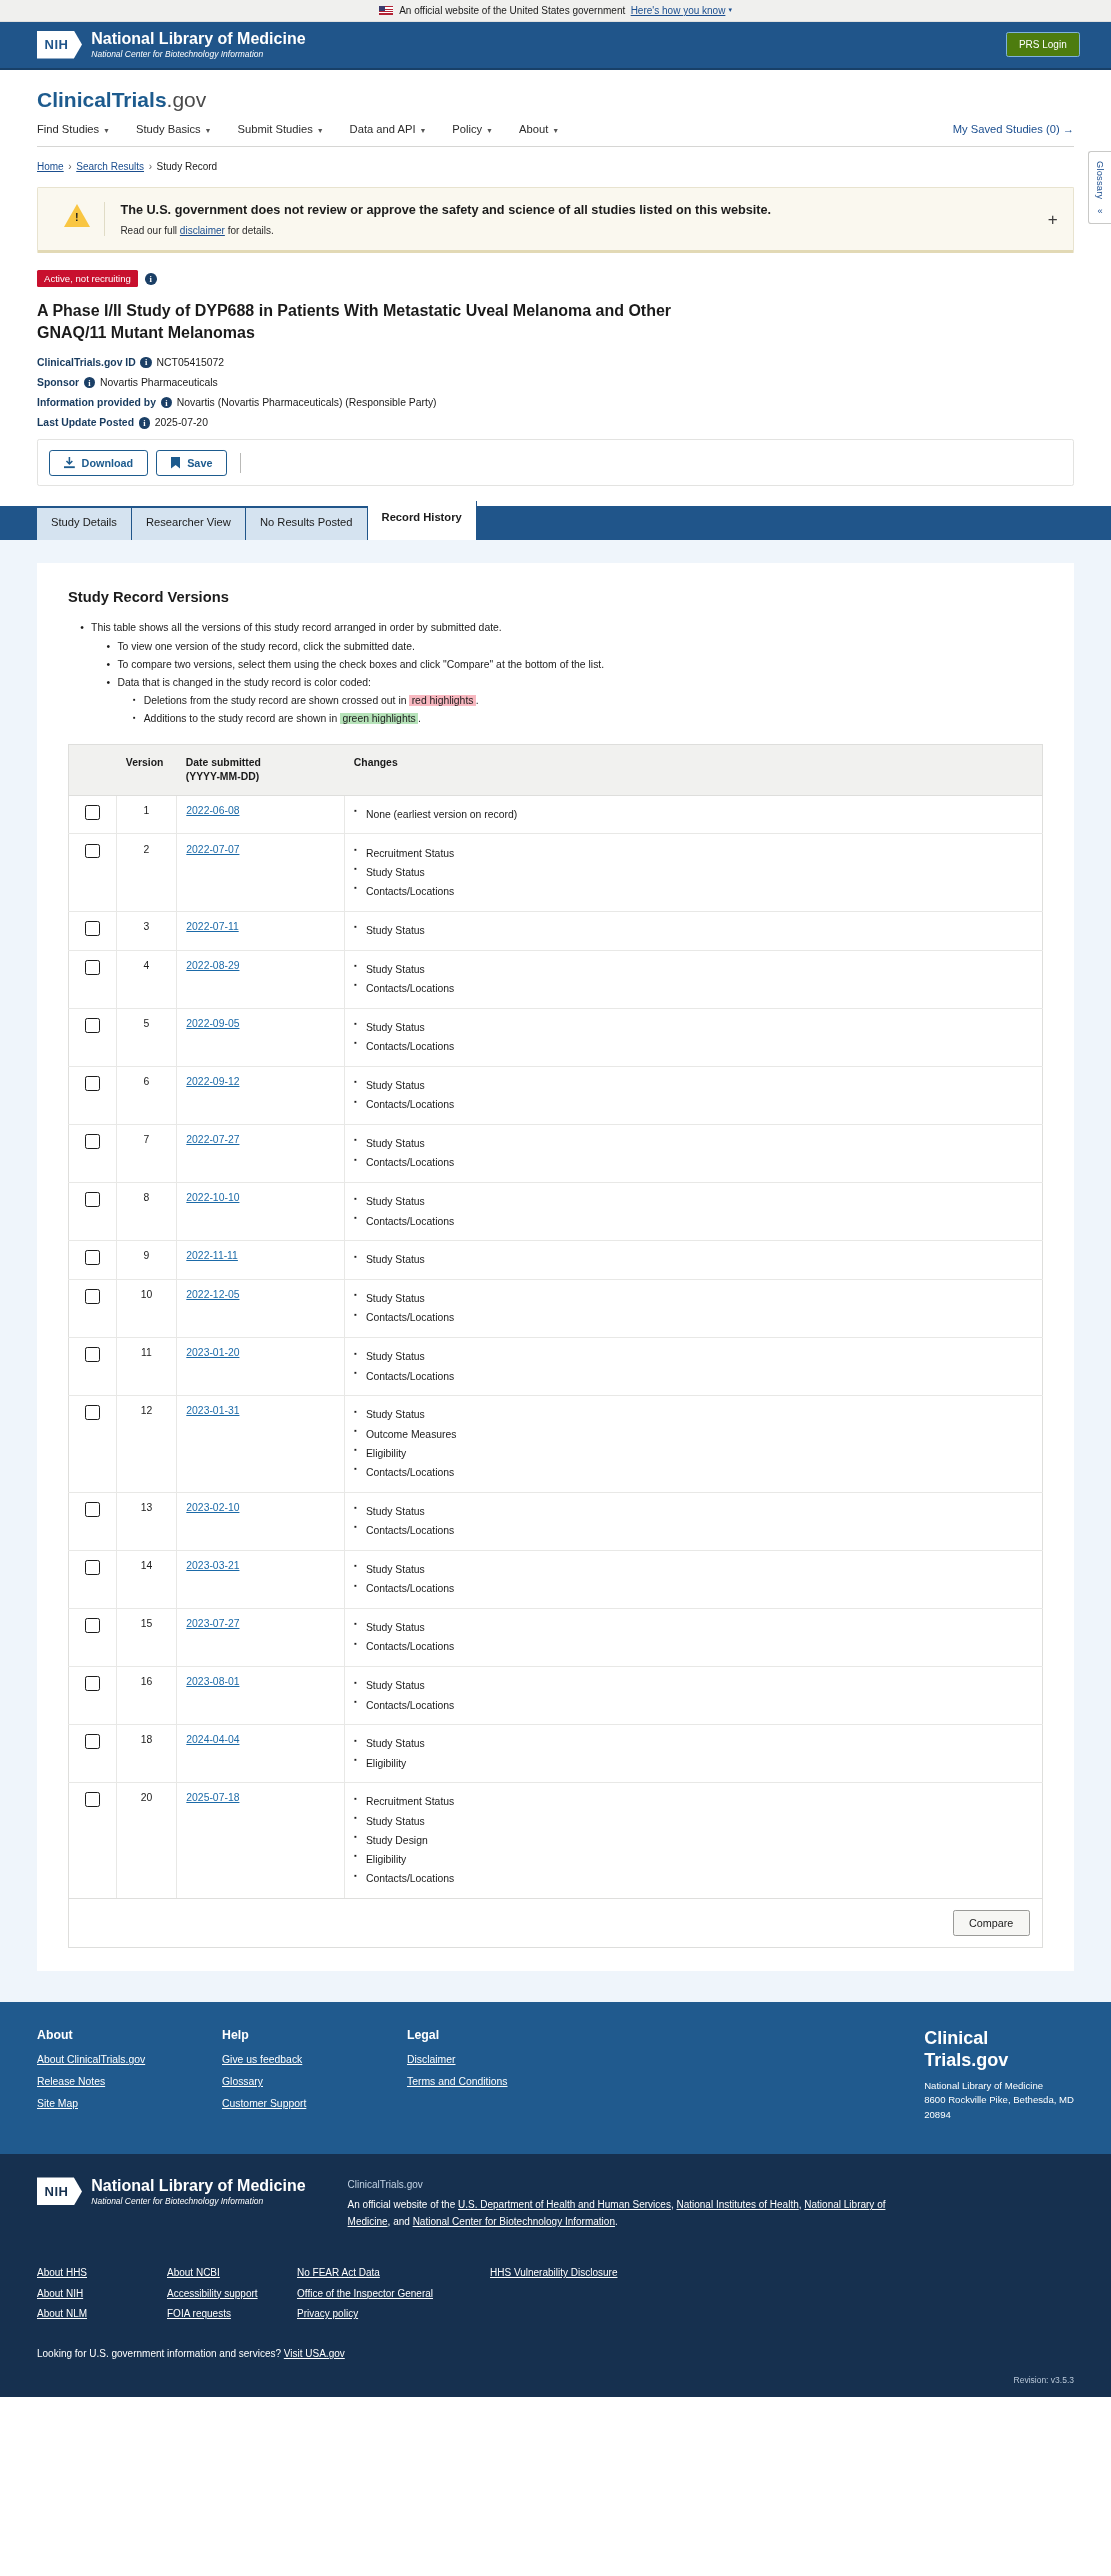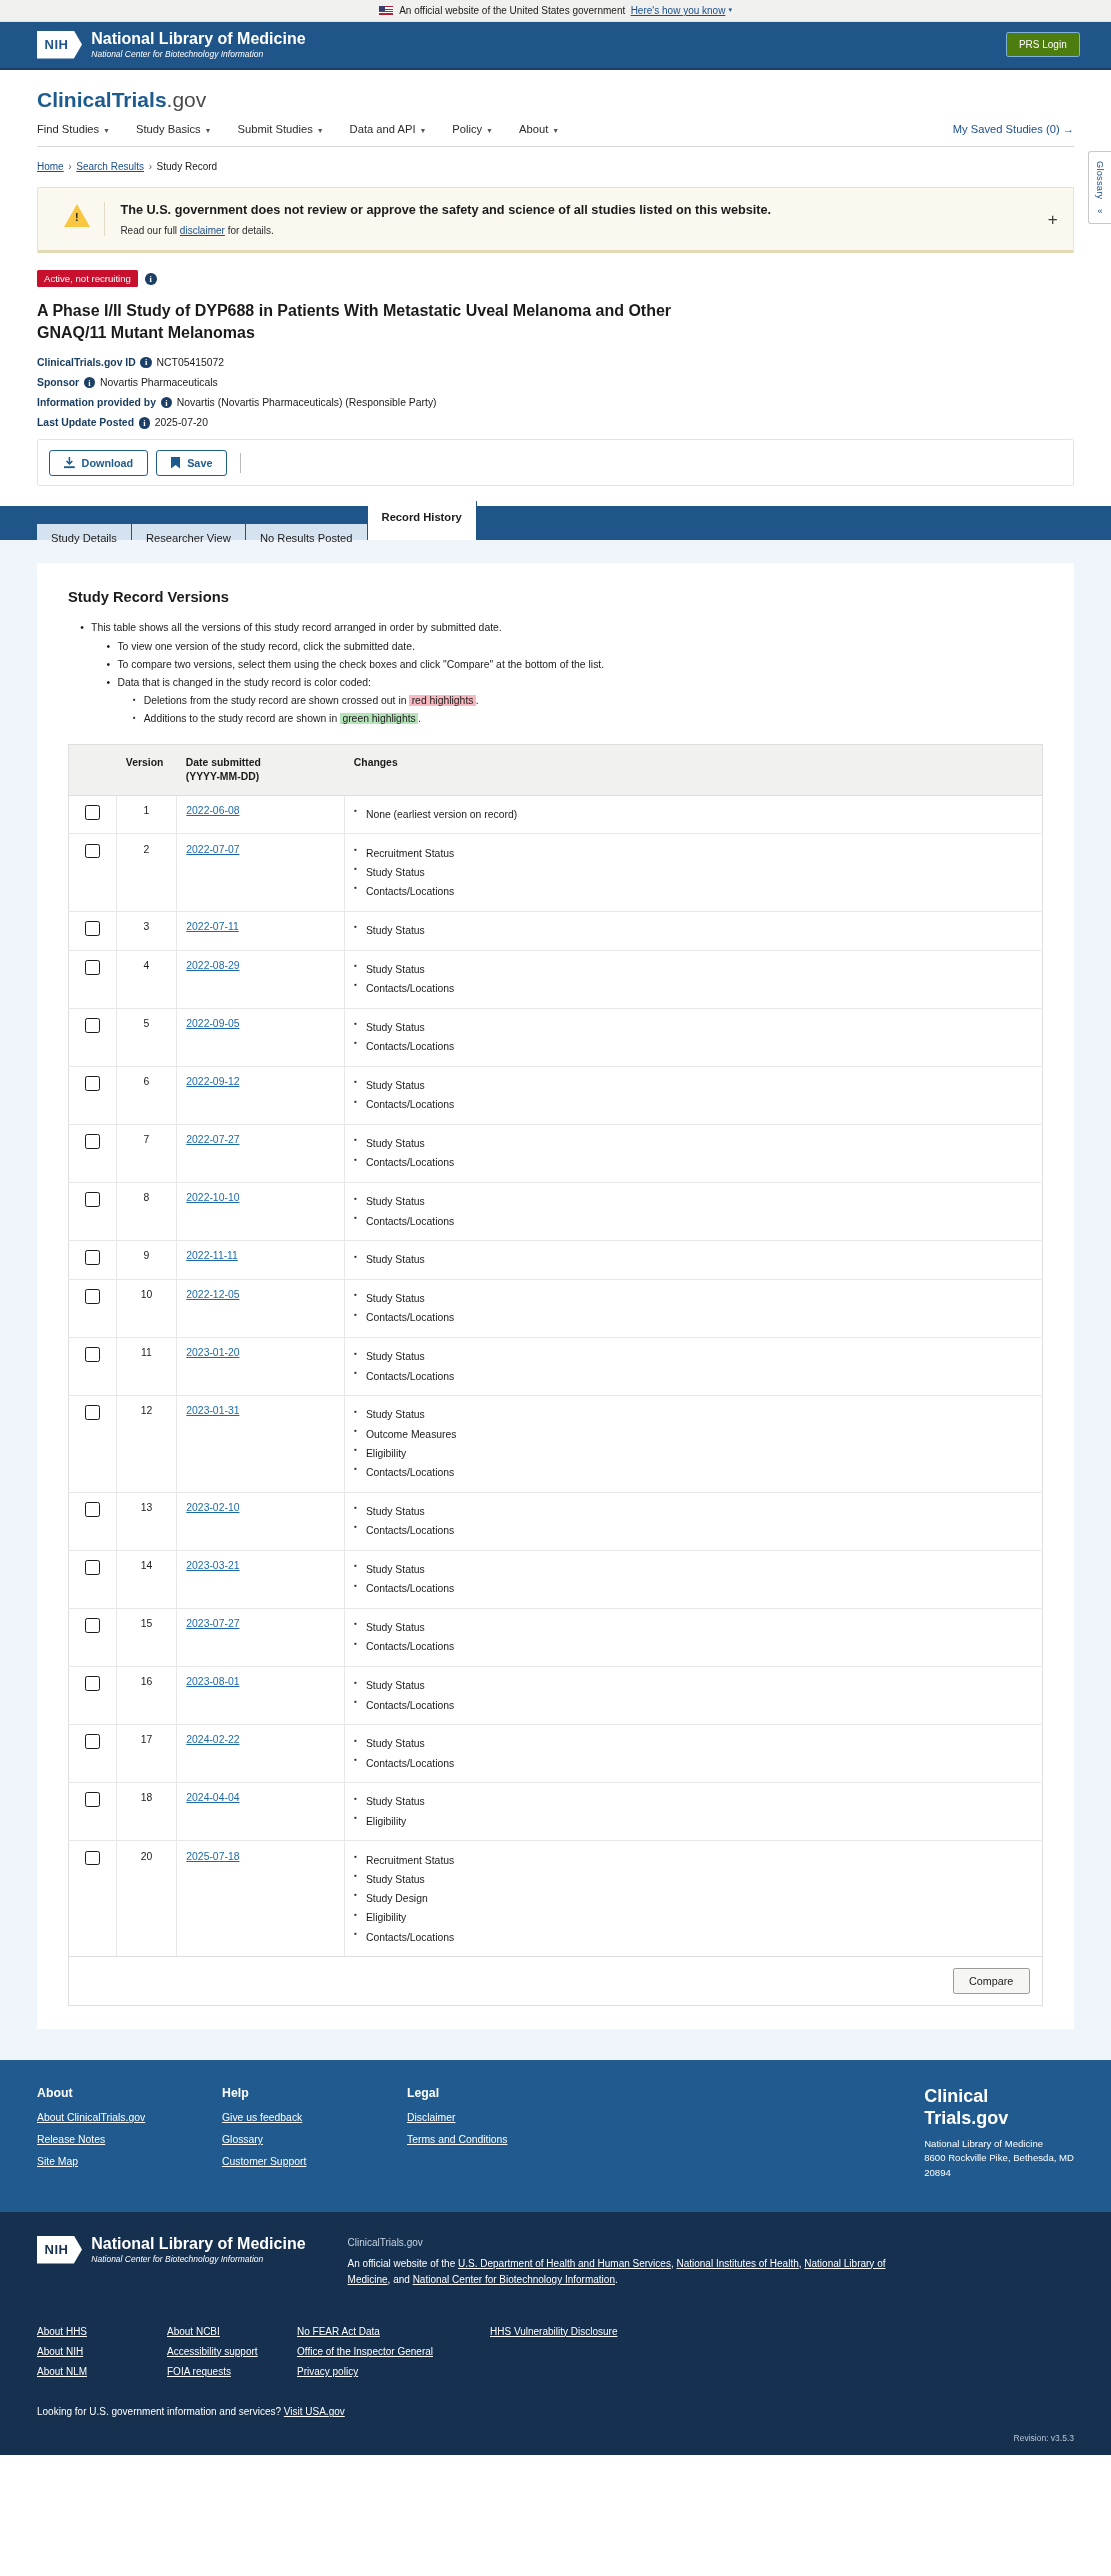--- a/index.html
+++ b/index.html
@@ -171,21 +171,21 @@
   }
   .action-sep { width: 0.8px; height: 20px; background: #b9b9b7; margin-left: 4.6px; }
 
   
   .tab-strip {
     margin-top: 20px; background: #20558a;
     display: flex; align-items: flex-end; padding: 0 0 0 37px; height: 34px;
   }
   .tab {
     background: #d5e3f0; color: #1b1b1b; font-size: 11.2px;
-    padding: 7.7px 14px; height: 16px; line-height: 12.3px;
+    padding: 7.7px 14px; height: 32px; line-height: 12.3px;
     border-right: 0.8px solid #20558a; cursor: pointer; white-space: nowrap;
   }
   .tab.active { background: #fff; font-weight: bold; height: 39px; padding-top: 9.3px; }
 
   
   .page-body { background: #eff5fb; padding: 23px 37px 31px; }
   .panel { background: #fff; padding: 26px 31px 23px; }
   .panel h2 { font-size: 14.7px; font-weight: bold; margin-bottom: 14px; }
   .notes { font-size: 10.4px; line-height: 1.75; color: #1b1b1b; }
   .notes ul { list-style: none; }
@@ -639,33 +639,20 @@
               <ul class="chg-list">
                 <li>Study Status</li>
                 <li>Contacts/Locations</li>
               </ul>
             </td>
           </tr>
           <tr>
             <td class="c-check">
               <span class="chk"></span>
             </td>
-            <td class="c-ver">17</td>
-            <td class="c-date"><a>2024-02-22</a></td>
-            <td>
-              <ul class="chg-list">
-                <li>Study Status</li>
-                <li>Contacts/Locations</li>
-              </ul>
-            </td>
-          </tr>
-          <tr>
-            <td class="c-check">
-              <span class="chk"></span>
-            </td>
             <td class="c-ver">18</td>
             <td class="c-date"><a>2024-04-04</a></td>
             <td>
               <ul class="chg-list">
                 <li>Study Status</li>
                 <li>Eligibility</li>
               </ul>
             </td>
           </tr>
           <tr>

